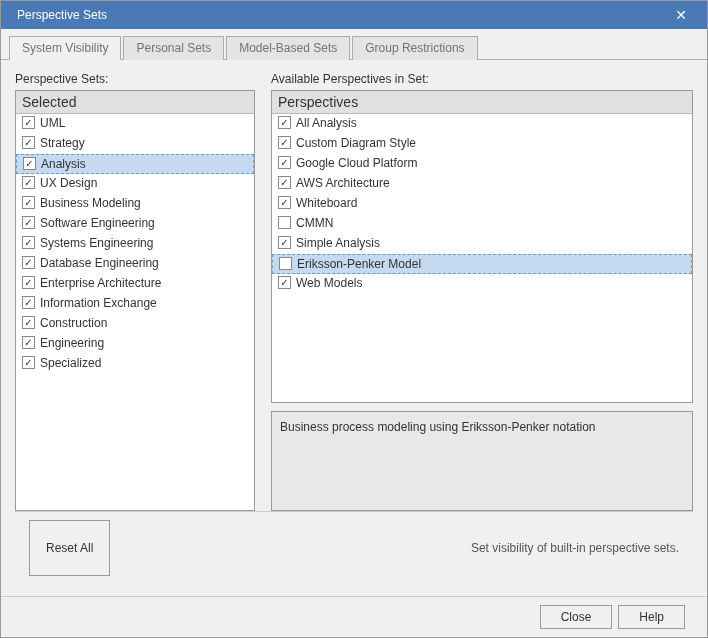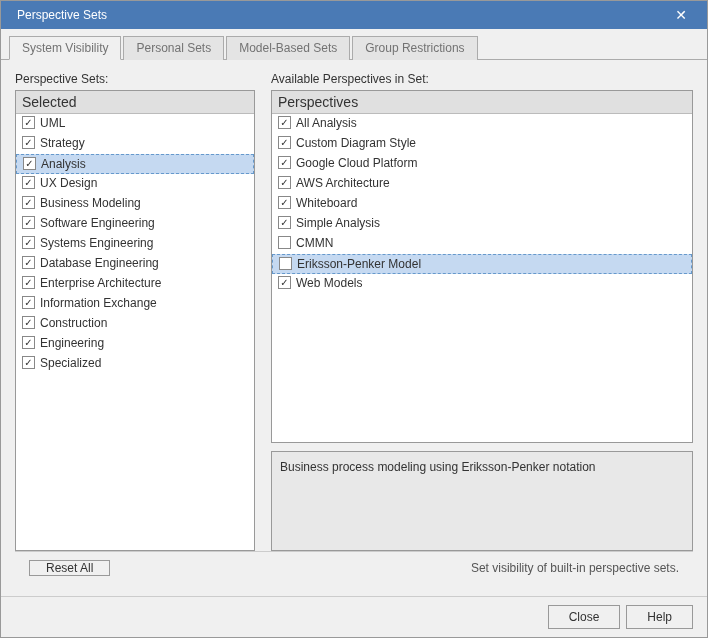--- a/index.html
+++ b/index.html
@@ -158,36 +158,36 @@
       align-items: center;
       padding: 8px 14px;
       border-top: 1px solid #ccc;
     }
     .bottom-left {
       display: flex;
       align-items: center;
       gap: 8px;
     }
     .reset-btn {
-      padding: 0 16px;
+      padding: 20px 16px;
       border: 1px solid #999;
       background: #f0f0f0;
       cursor: pointer;
       font-size: 12px;
       color: #333;
     }
     .status-text {
       font-size: 12px;
       color: #555;
     }
     .footer {
       display: flex;
       justify-content: flex-end;
       gap: 6px;
-      padding: 8px 14px;
+      padding: 8px 22px;
       background: #f0f0f0;
       border-top: 1px solid #ccc;
     }
     .footer-btn {
       padding: 4px 20px;
       border: 1px solid #999;
       background: #f0f0f0;
       cursor: pointer;
       font-size: 12px;
       color: #333;
@@ -310,26 +310,26 @@
               </div>
               <div class="list-item">
                 <span class="checkbox checked"></span>
                 <span class="item-text">AWS Architecture</span>
               </div>
               <div class="list-item">
                 <span class="checkbox checked"></span>
                 <span class="item-text">Whiteboard</span>
               </div>
               <div class="list-item">
-                <span class="checkbox checked"></span>
-                <span class="item-text">Simple Analysis</span>
-              </div>
-              <div class="list-item">
                 <span class="checkbox unchecked"></span>
                 <span class="item-text">CMMN</span>
+              </div>
+              <div class="list-item">
+                <span class="checkbox checked"></span>
+                <span class="item-text">Simple Analysis</span>
               </div>
               <div class="list-item focused">
                 <span class="checkbox unchecked"></span>
                 <span class="item-text">Eriksson-Penker Model</span>
               </div>
               <div class="list-item">
                 <span class="checkbox checked"></span>
                 <span class="item-text">Web Models</span>
               </div>
             </div>

